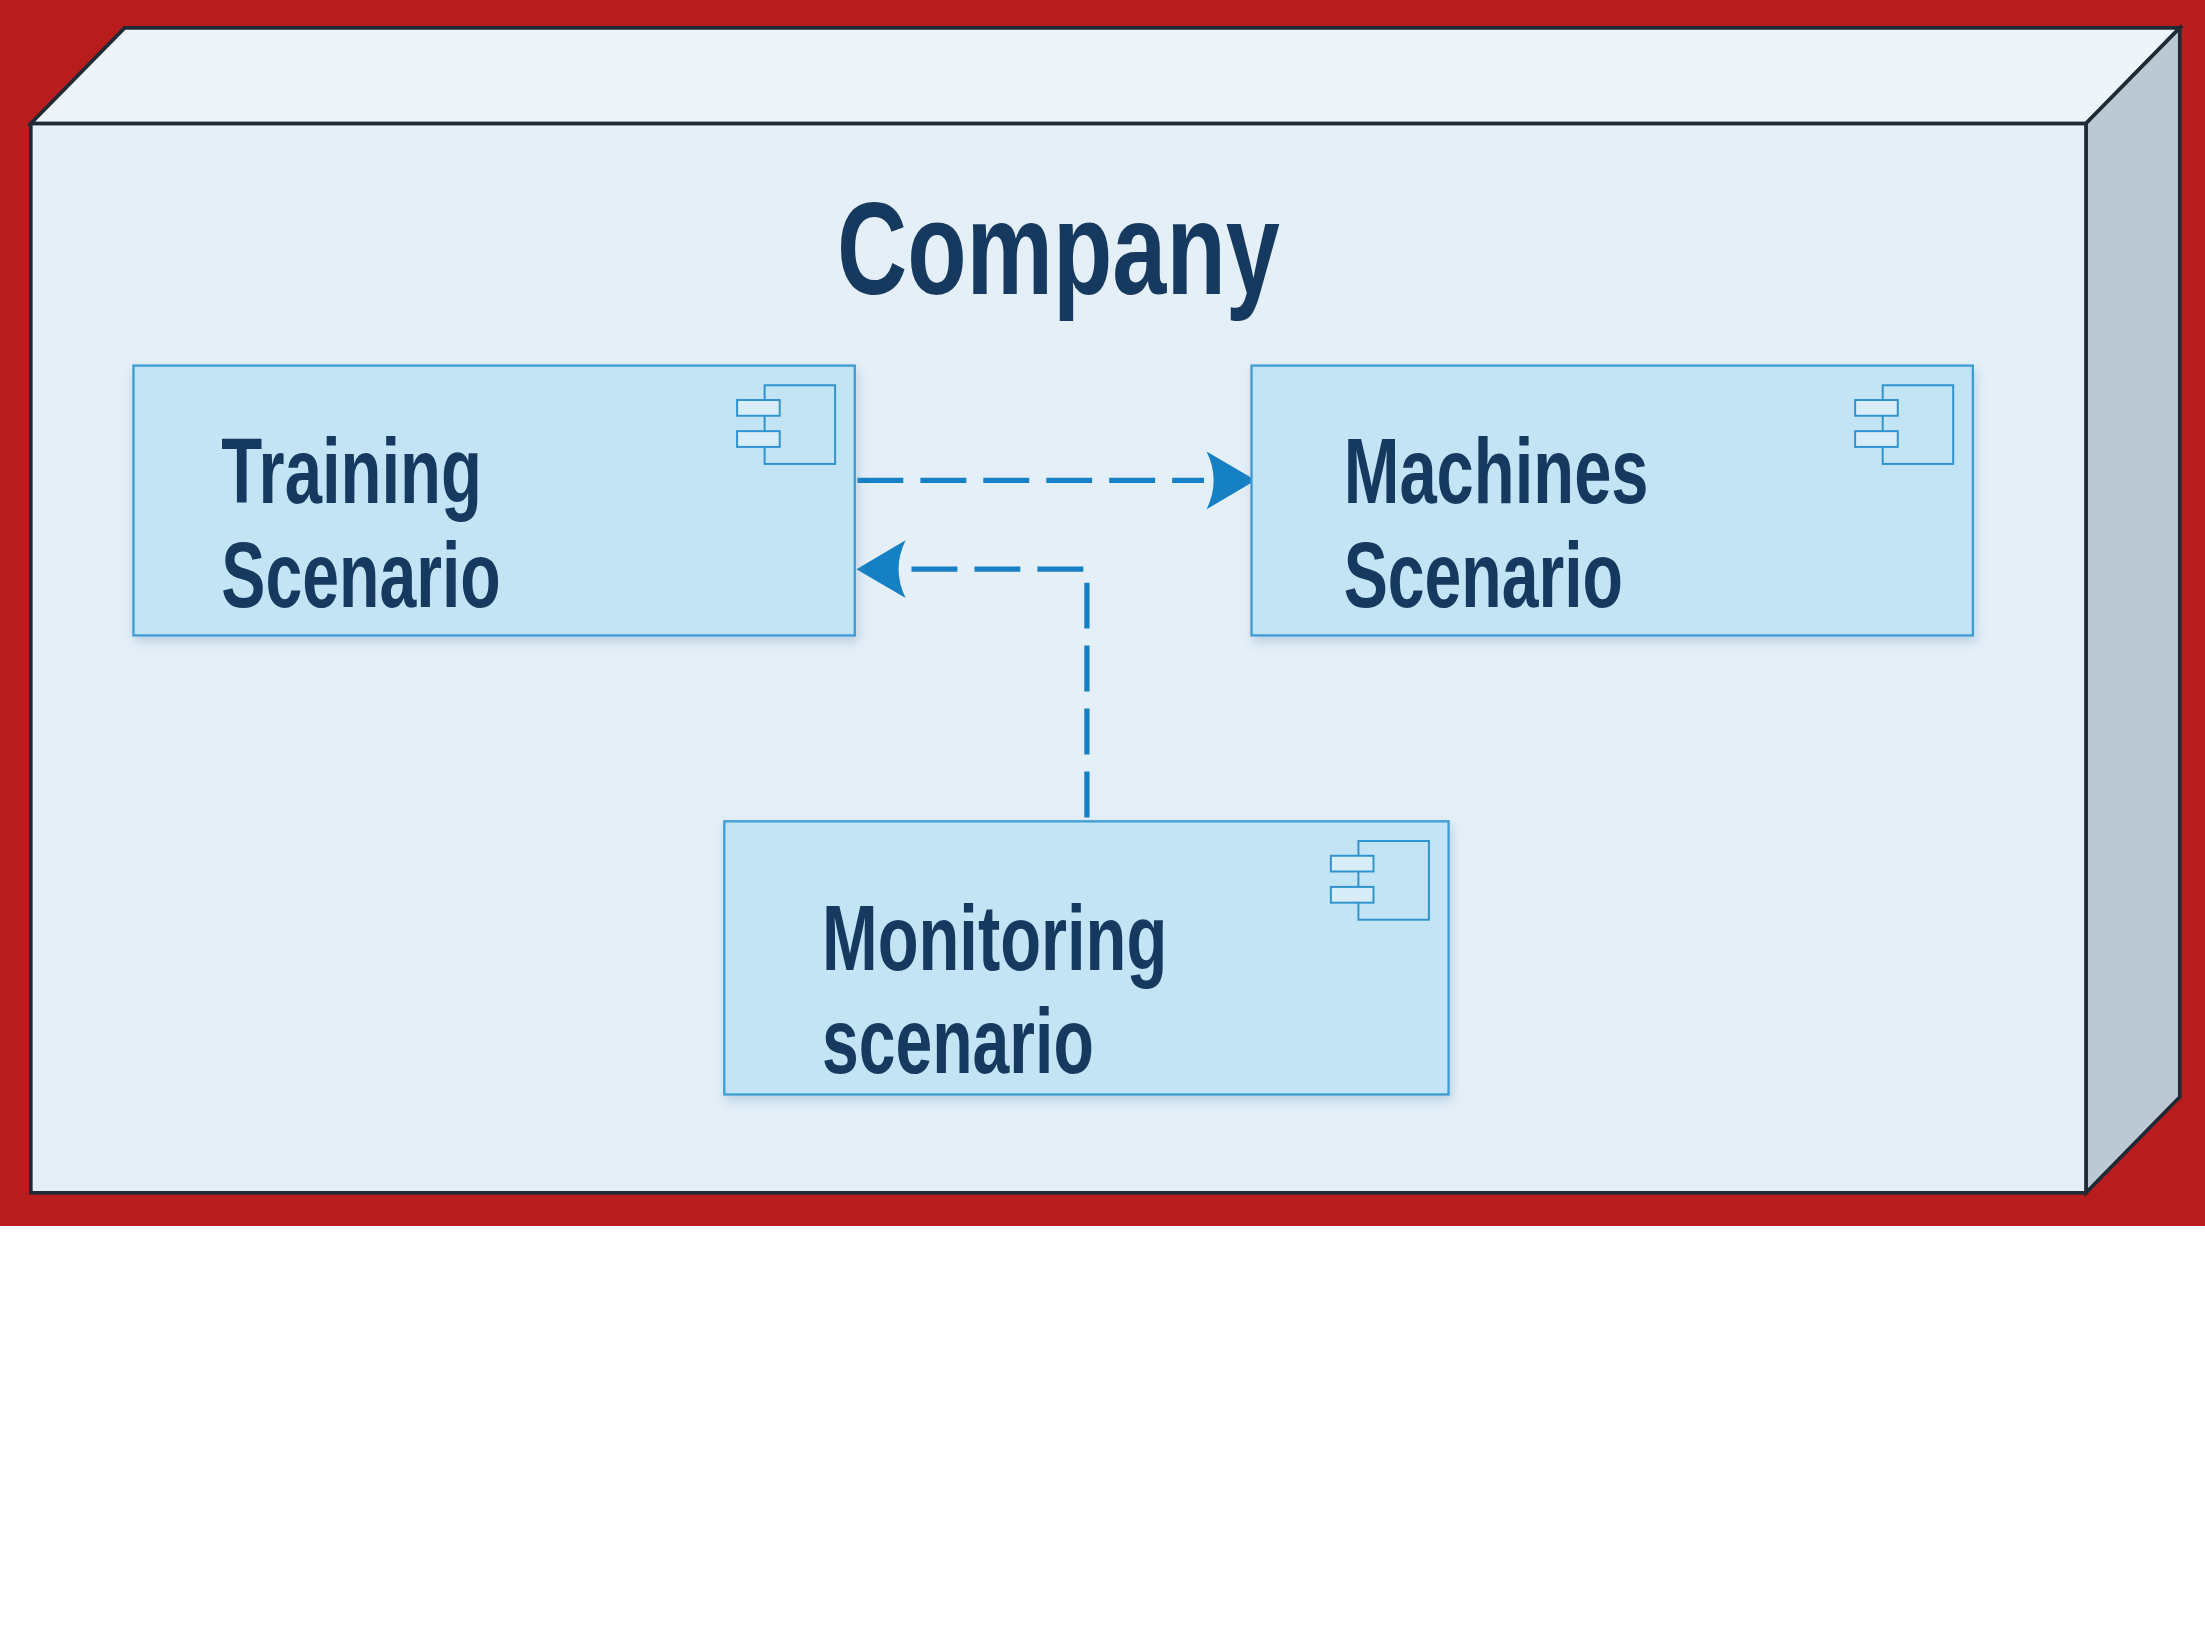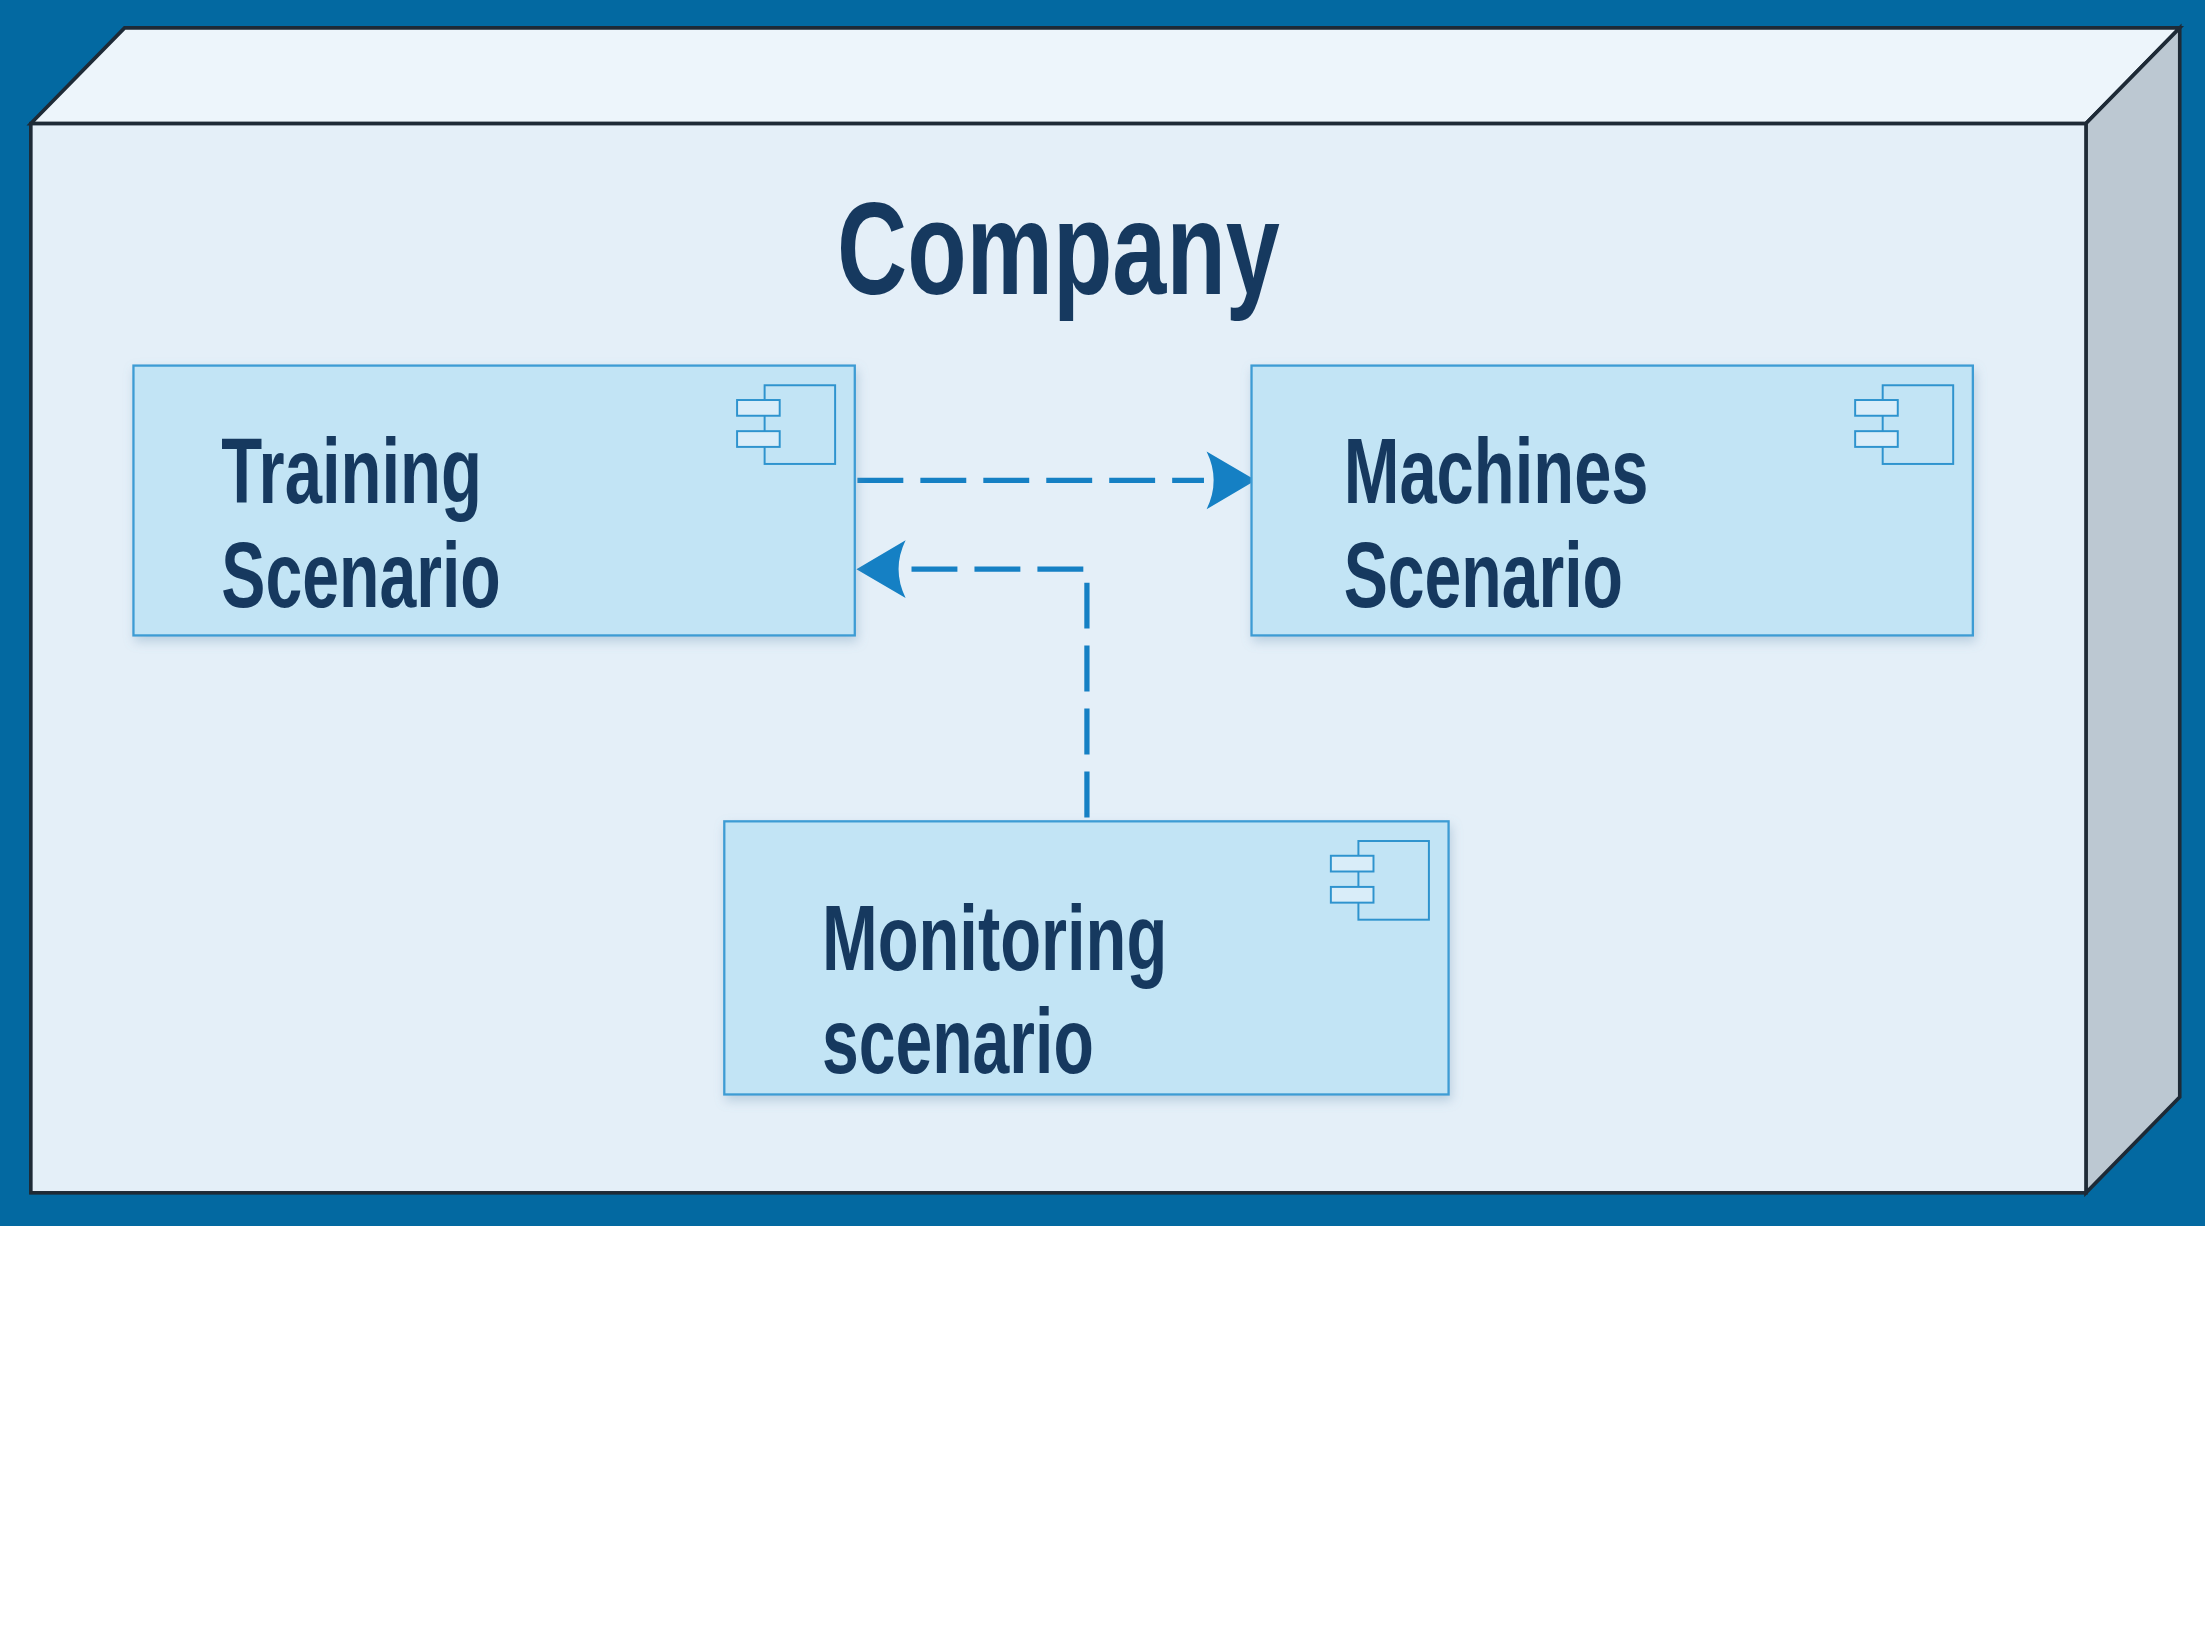--- a/index.html
+++ b/index.html
@@ -3,21 +3,21 @@
 <meta charset="utf-8">
 <style>
   html, body {
     margin: 0;
     padding: 0;
     background: #ffffff;
     font-family: "Liberation Sans", sans-serif;
   }
   .stage {
     width: 100%;
-    background: #0369a1;
+    background: #b91c1c;
   }
   svg { display: block; width: 100%; height: auto; }
 
   
   .node-face       { stroke: #1e2a36; stroke-width: 11; stroke-linejoin: miter; }
   .node-front-fill { fill: #e4eff8; }
   .node-top-fill   { fill: #edf5fb; }
   .node-side-fill  { fill: #bcc8d2; }
 
   

